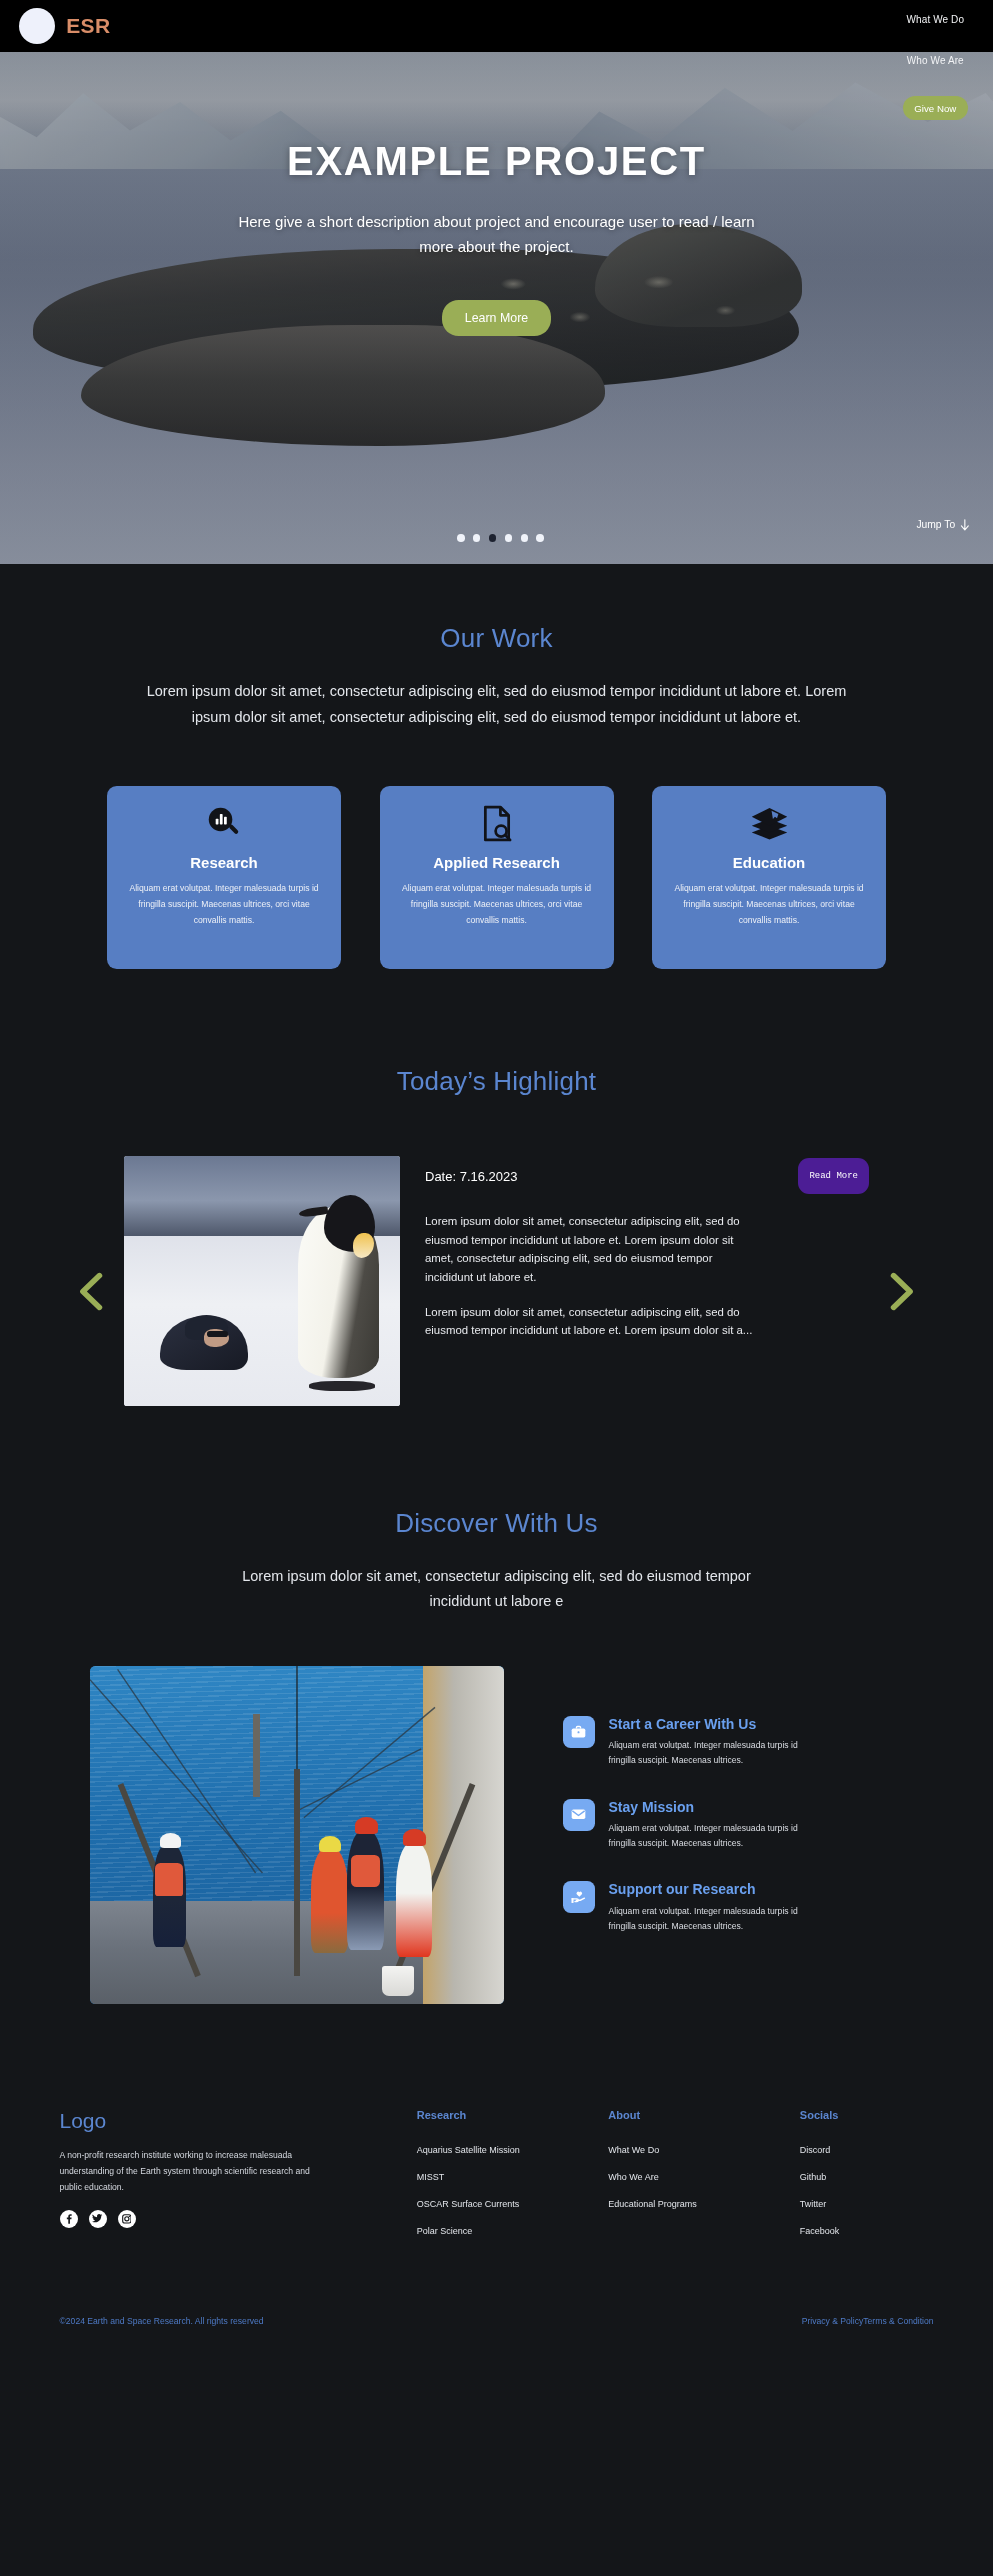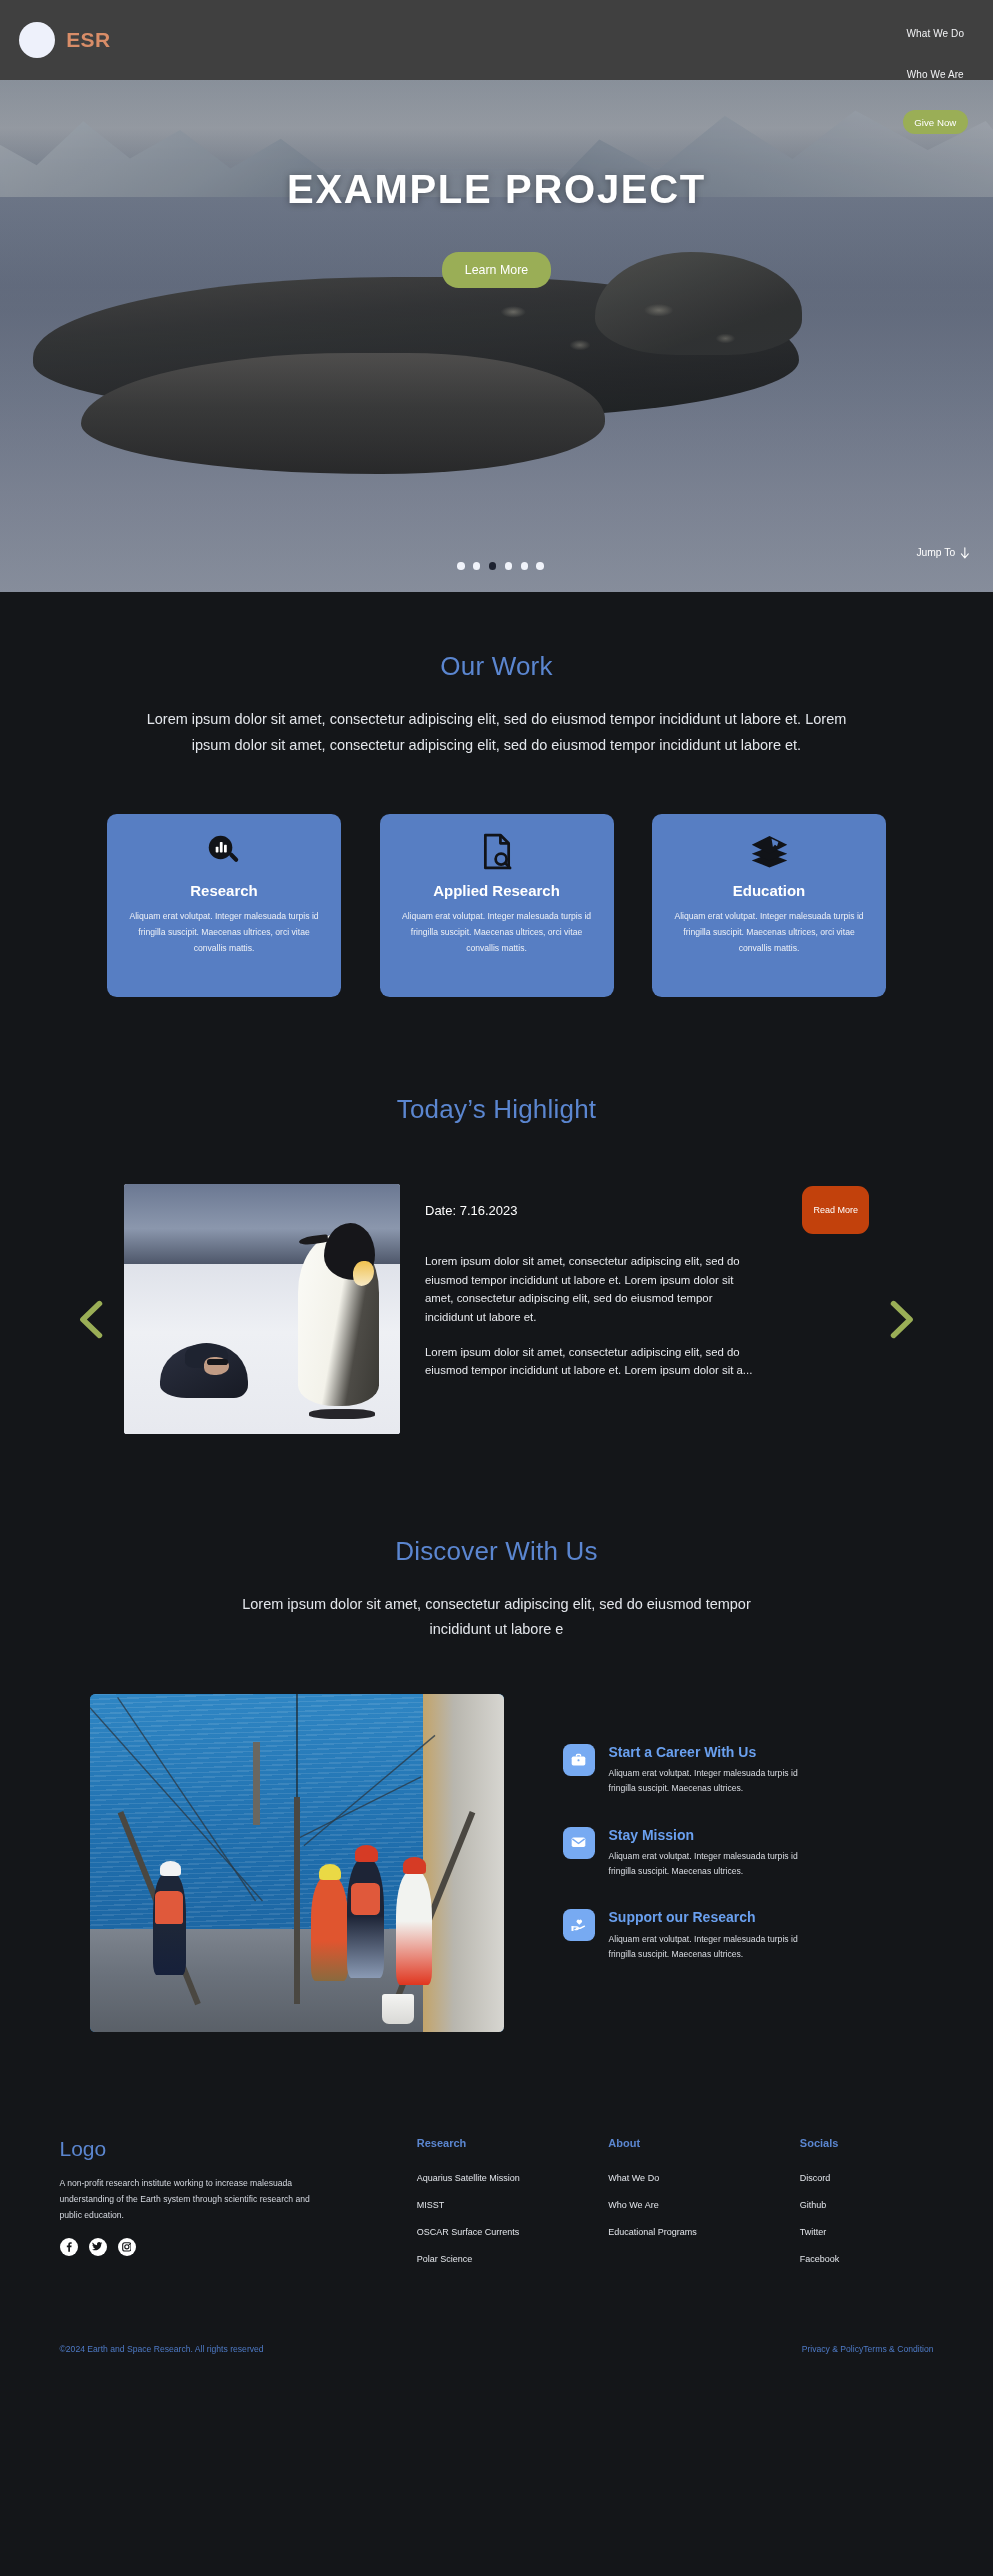--- a/index.html
+++ b/index.html
@@ -7,22 +7,22 @@
   html, body {
     width: 993px;
     background: #141619;
     font-family: "Liberation Sans", sans-serif;
     -webkit-font-smoothing: antialiased;
   }
   body { width: 993px; overflow-x: hidden; }
 
   
   .navbar {
-    height: 80px;
-    background: #404040;
+    height: 52px;
+    background: #000000;
     display: flex;
     align-items: center;
     padding: 0 25px 0 19.3px;
     position: relative;
     z-index: 20;
   }
   .brand { display: flex; align-items: center; gap: 11px; }
   .brand-logo {
     width: 36px; height: 36px; border-radius: 50%;
     background: #eef1fb;
@@ -280,23 +280,23 @@
   }
   .pg-shade {
     position:absolute; left:83px; bottom:69px; width:21px; height:5.5px;
     background:#15161b; border-radius:2.8px;
   }
   .hl-content { flex: 1; padding-top: 2.8px; }
   .hl-top { display:flex; align-items:center; }
   .hl-date { color:#ffffff; font-size:13px; }
   .hl-readmore {
     margin-left:auto;
-    background:#c2410c; color:#ffffff; border:none;
-    border-radius:11px; font-size:9px; padding:19px 11px;
-    cursor:pointer; font-family: Liberation Sans, sans-serif;
+    background:#4c1d95; color:#ffffff; border:none;
+    border-radius:11px; font-size:9px; padding:13px 11px;
+    cursor:pointer; font-family: Liberation Mono, monospace;
   }
   .hl-para {
     margin-top: 18px;
     color:#e8eaee;
     font-size: 11.4px;
     line-height: 1.62;
     max-width: 330px;
   }
   .hl-para + .hl-para { margin-top: 16.6px; }
 
@@ -457,20 +457,21 @@
     <div class="hero-snow"></div>
     <div class="seal-big"></div>
     <div class="seal-spots"></div>
     <div class="seal-small"></div>
 
   </div>
   <div class="hero-scrim"></div>
 
   <div class="hero-inner">
     <h1 class="hero-title">EXAMPLE PROJECT</h1>
+    <p class="hero-sub">Here give a short description about project and encourage user to read / learn more about the project.</p>
     <button class="hero-btn">Learn More</button>
   </div>
 
   <div class="hero-dots">
     <span class="dot"></span>
     <span class="dot"></span>
     <span class="dot active"></span>
     <span class="dot"></span>
     <span class="dot"></span>
     <span class="dot"></span>

